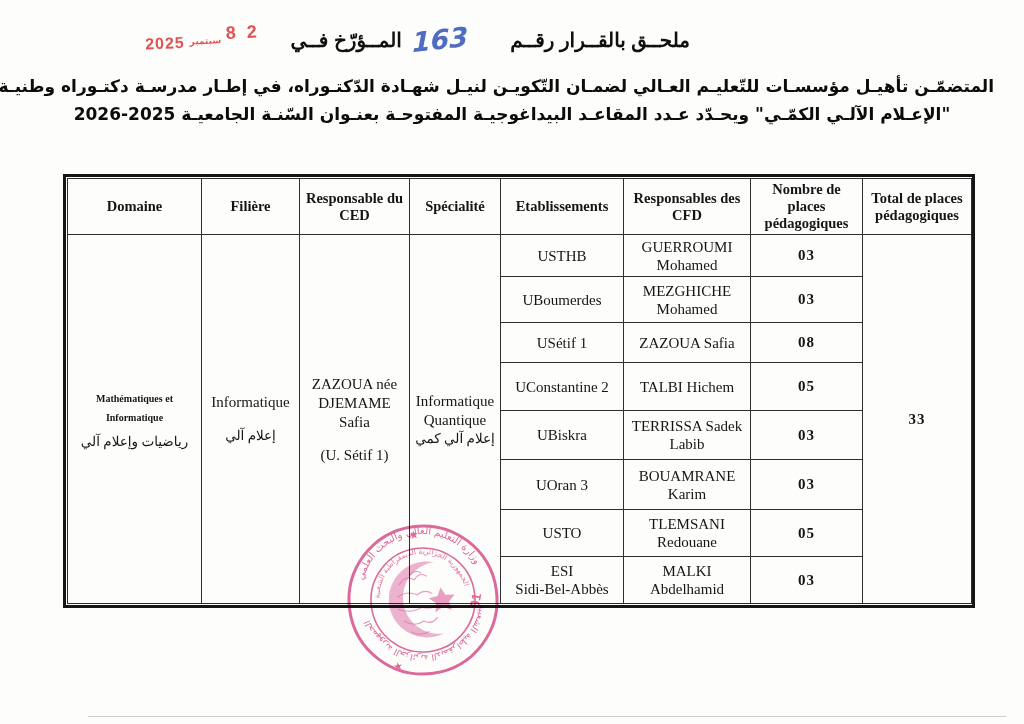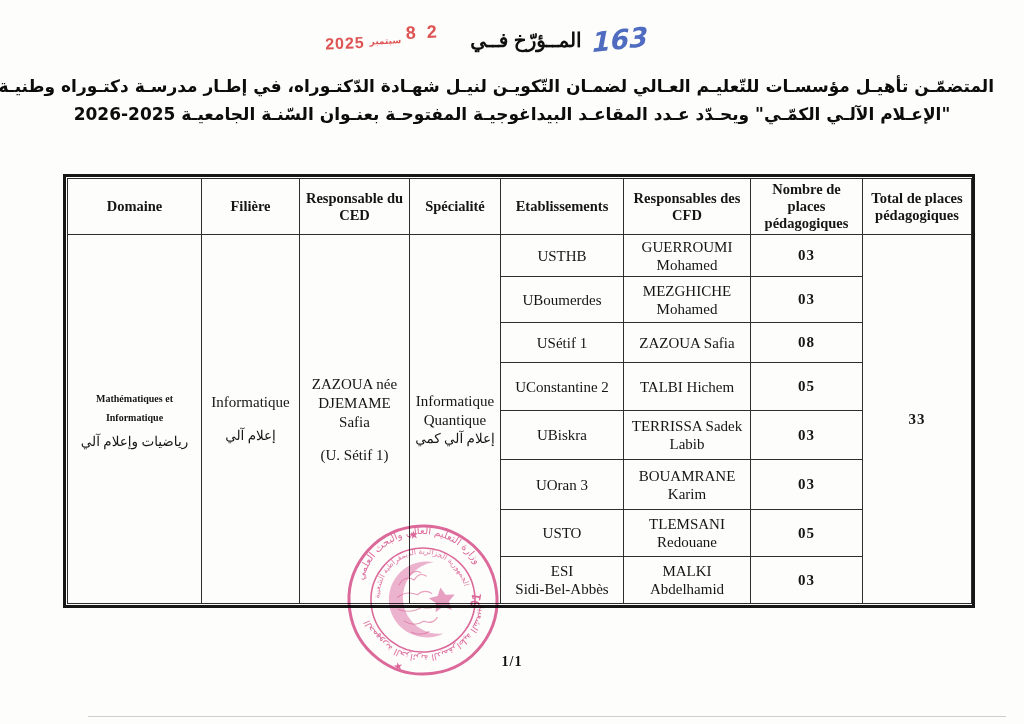--- a/index.html
+++ b/index.html
@@ -98,20 +98,21 @@
     position:absolute;left:88px;top:716px;width:918px;height:1px;
     background:#c2c2be;opacity:.8;
   }
 </style>
 </head>
 <body>
 
 <div class="page">
 
   <div class="header-line" lang="ar">
+    <span class="title-part">ملحــق بالقــرار رقــم</span>
     <span class="decree-num">163</span>
     <span class="title-part">المــؤرّخ فــي</span>
     <span class="date-stamp">
       <span class="day">2 8</span>
       <span class="month">سبتمبر</span>
       <span class="year">2025</span>
     </span>
   </div>
 
   <div class="subtitle" lang="ar">
@@ -287,17 +288,16 @@
         <path d="M 58,62 q 8,-10 16,-3 q 6,-8 13,-2"></path>
         <path d="M 55,74 q 10,-6 20,0 q 8,-5 15,1"></path>
         <path d="M 54,86 q 12,6 24,1 q 9,4 16,-1"></path>
         <path d="M 58,98 q 10,8 20,3 q 8,5 14,-2"></path>
         <path d="M 64,110 q 8,6 18,2"></path>
         <path d="M 70,54 q 6,-6 12,-1"></path>
       </g>
     </g>
   </svg>
 
-  <div class="page-num">1/1</div>
 
   <div class="scan-line-bottom"></div>
 
 </div>
 
 </body></html>

